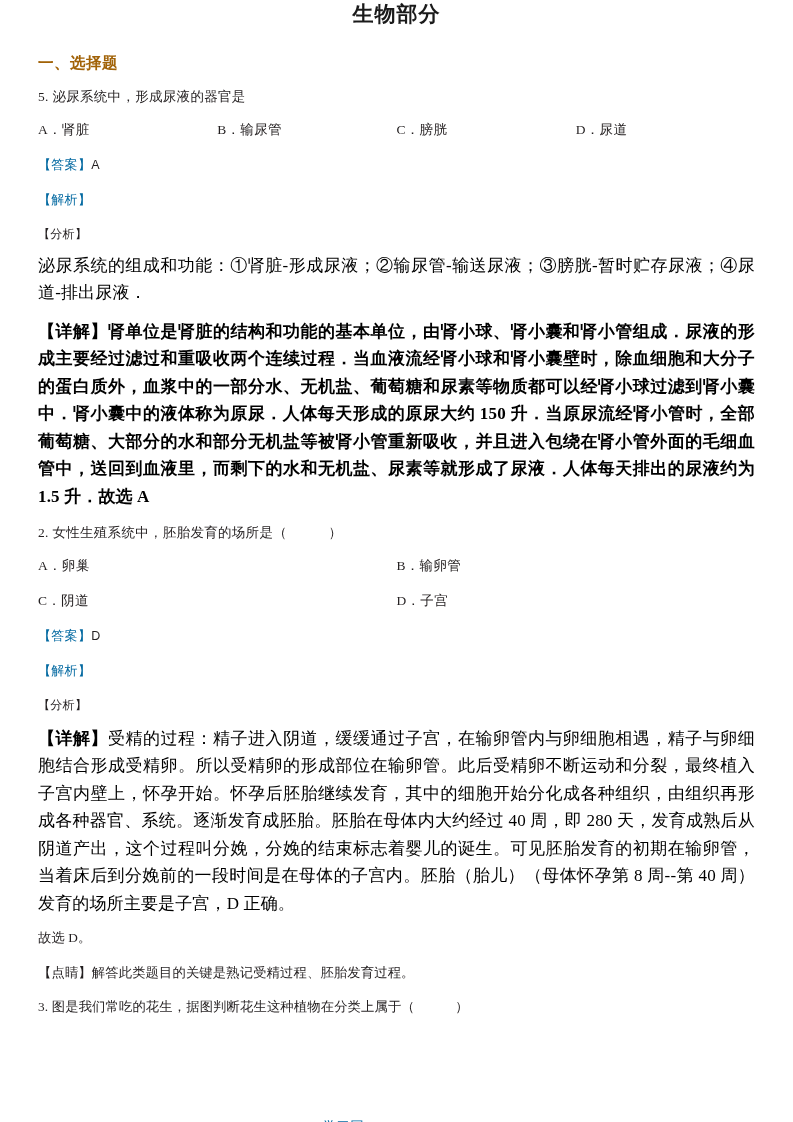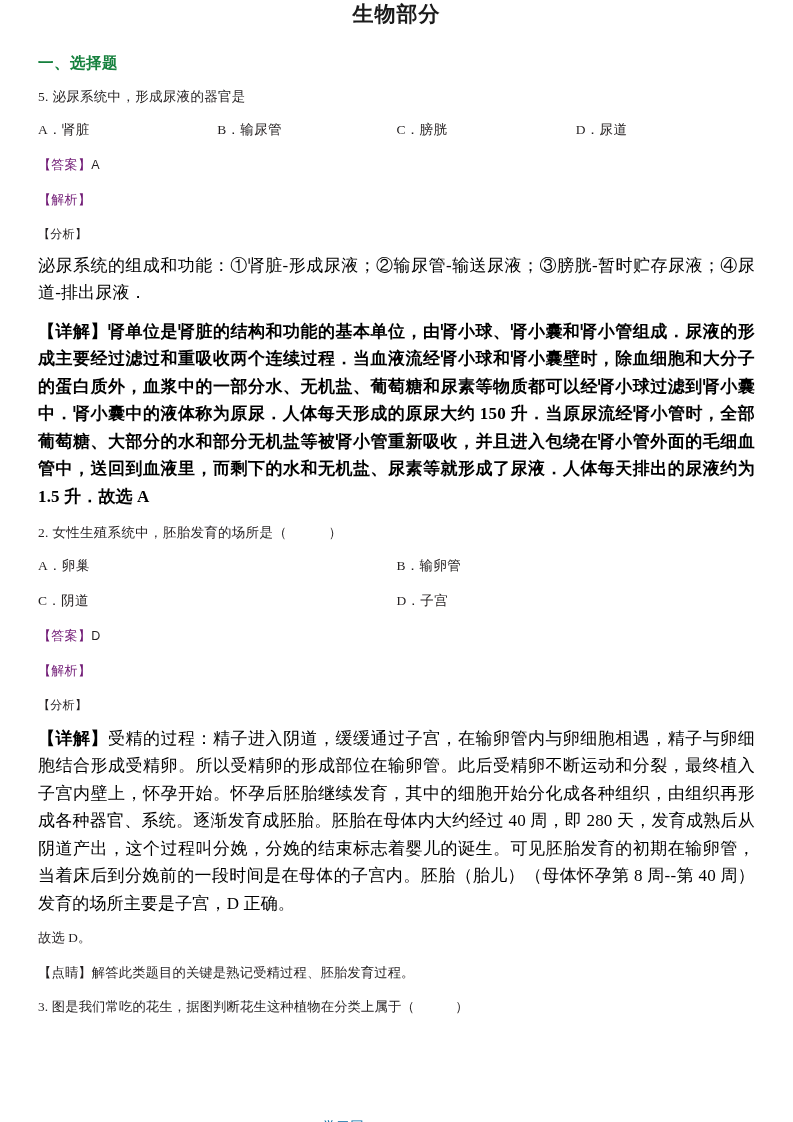--- a/index.html
+++ b/index.html
@@ -31,21 +31,21 @@
     margin: 0;
     color: #1a1a1a;
   }
   .section-head {
     font-family: "Liberation Sans", "DejaVu Sans", sans-serif;
     font-weight: bold;
     font-size: 15.5px;
     margin: 0;
     padding-top: 25px;
     letter-spacing: 0.5px;
-    color: #15803d;
+    color: #a16207;
   }
   .q-stem {
     font-size: 13.5px;
     line-height: 1;
     margin: 0;
     padding-top: 16px;
     letter-spacing: 0.3px;
   }
   .opts-row {
     display: flex;
@@ -64,21 +64,21 @@
   }
   .opts-2col .opt {
     flex: 0 0 50%;
   }
   .tagline {
     font-size: 13px;
     padding-top: 17px;
     letter-spacing: 0.3px;
   }
   .tag {
-    color: #701a75;
+    color: #0369a1;
   }
   .tag-val {
     color: #231f20;
     font-family: "Liberation Sans", "DejaVu Sans", sans-serif;
     font-size: 12.5px;
   }
   .blk-label {
     font-size: 12px;
     padding-top: 17px;
     letter-spacing: 0.3px;

